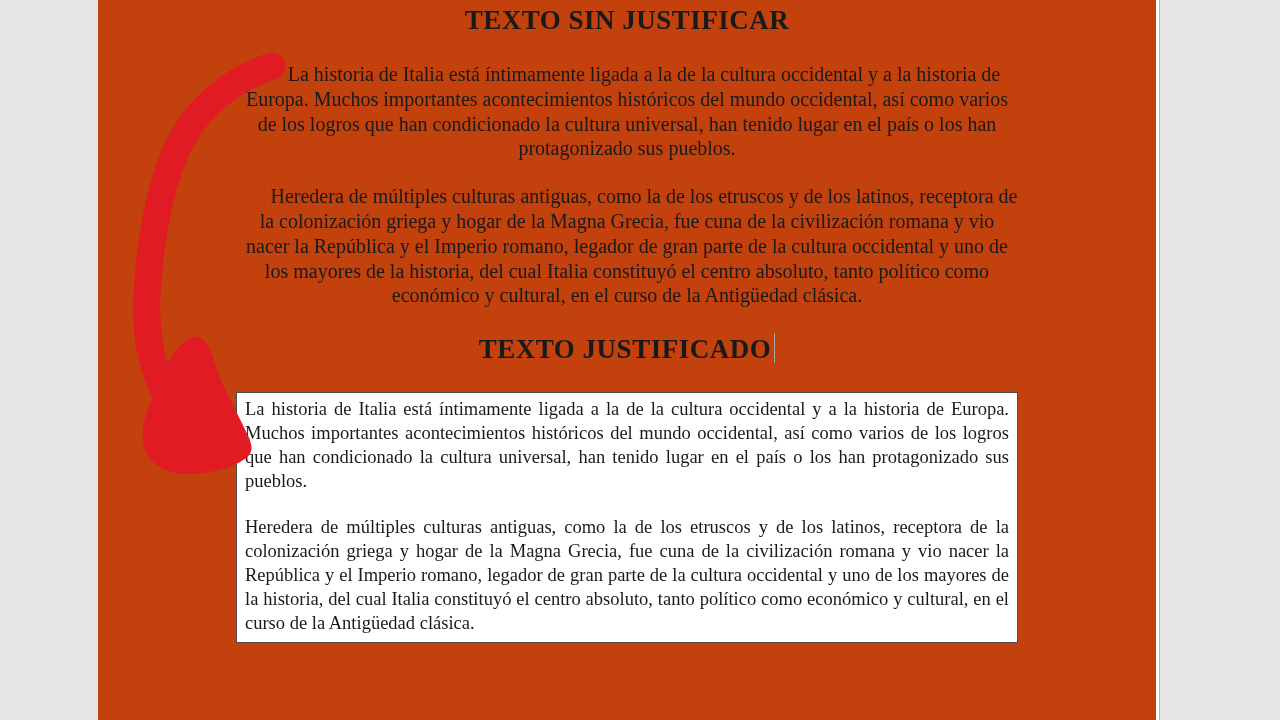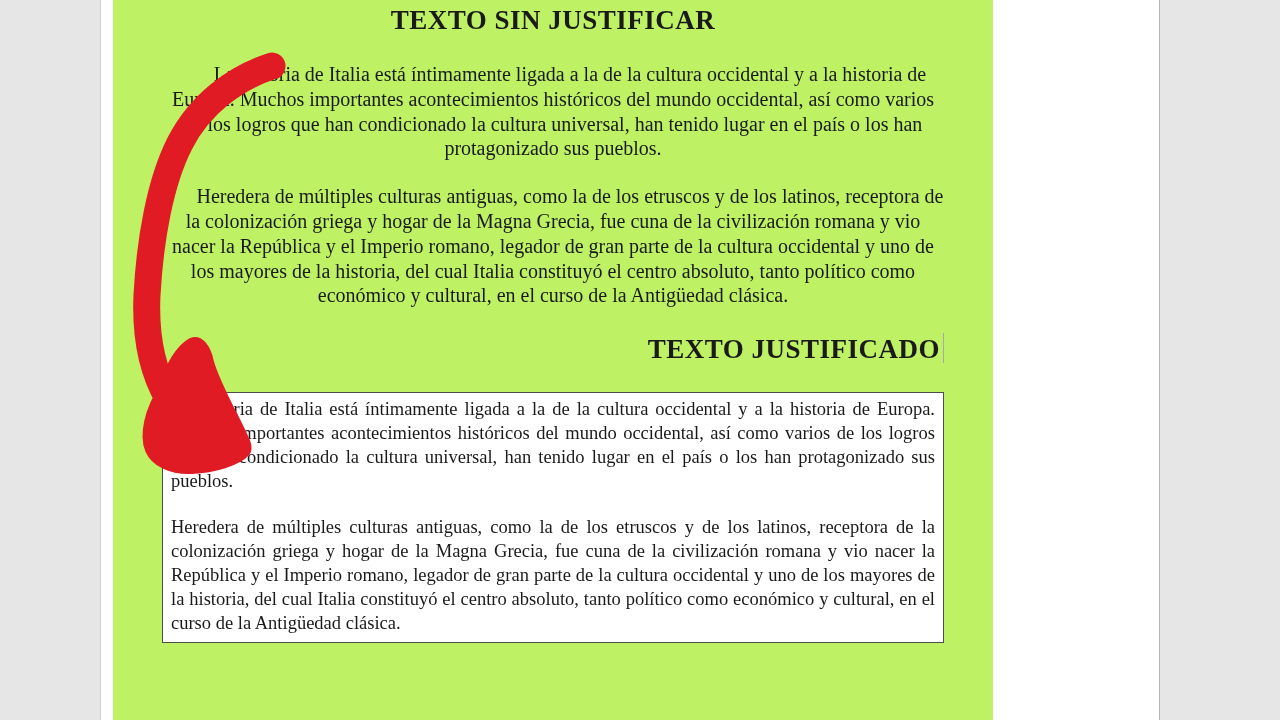--- a/index.html
+++ b/index.html
@@ -15,36 +15,36 @@
   .side-strip {
     position: absolute;
     top: 0;
     height: 720px;
     background: #e6e6e6;
   }
   .side-strip.left  { left: 0; width: 100px; border-right: 1px solid #cfcfcf; }
   .side-strip.right { left: 1159px; width: 121px; border-left: 1px solid #b3b3b3; }
   .page {
     position: absolute;
-    left: 113px;
+    left: 98px;
     top: 0;
-    width: 880px;
+    width: 1058px;
     height: 720px;
-    background: #bef264;
+    background: #c2410c;
   }
   .doc-title {
     font-size: 27px;
     line-height: 31px;
     font-weight: bold;
     text-align: center;
     letter-spacing: 0.5px;
     margin: 0;
   }
   .title1 { margin-top: 5px; }
-  .title2 { margin-top: 25px; text-align: right; }
+  .title2 { margin-top: 25px; }
   .column { width: 782px; margin: 16px auto; }
   .column p { margin: 0; font-size: 20px; line-height: 24.8px; }
   .centered { text-align: center; text-indent: 34px; }
   .cp1 { margin-top: 26px !important; }
   .cp2 { margin-top: 23px !important; }
   .caret {
     display: inline-block;
     width: 1px;
     height: 30px;
     background: #a8a8a8;

